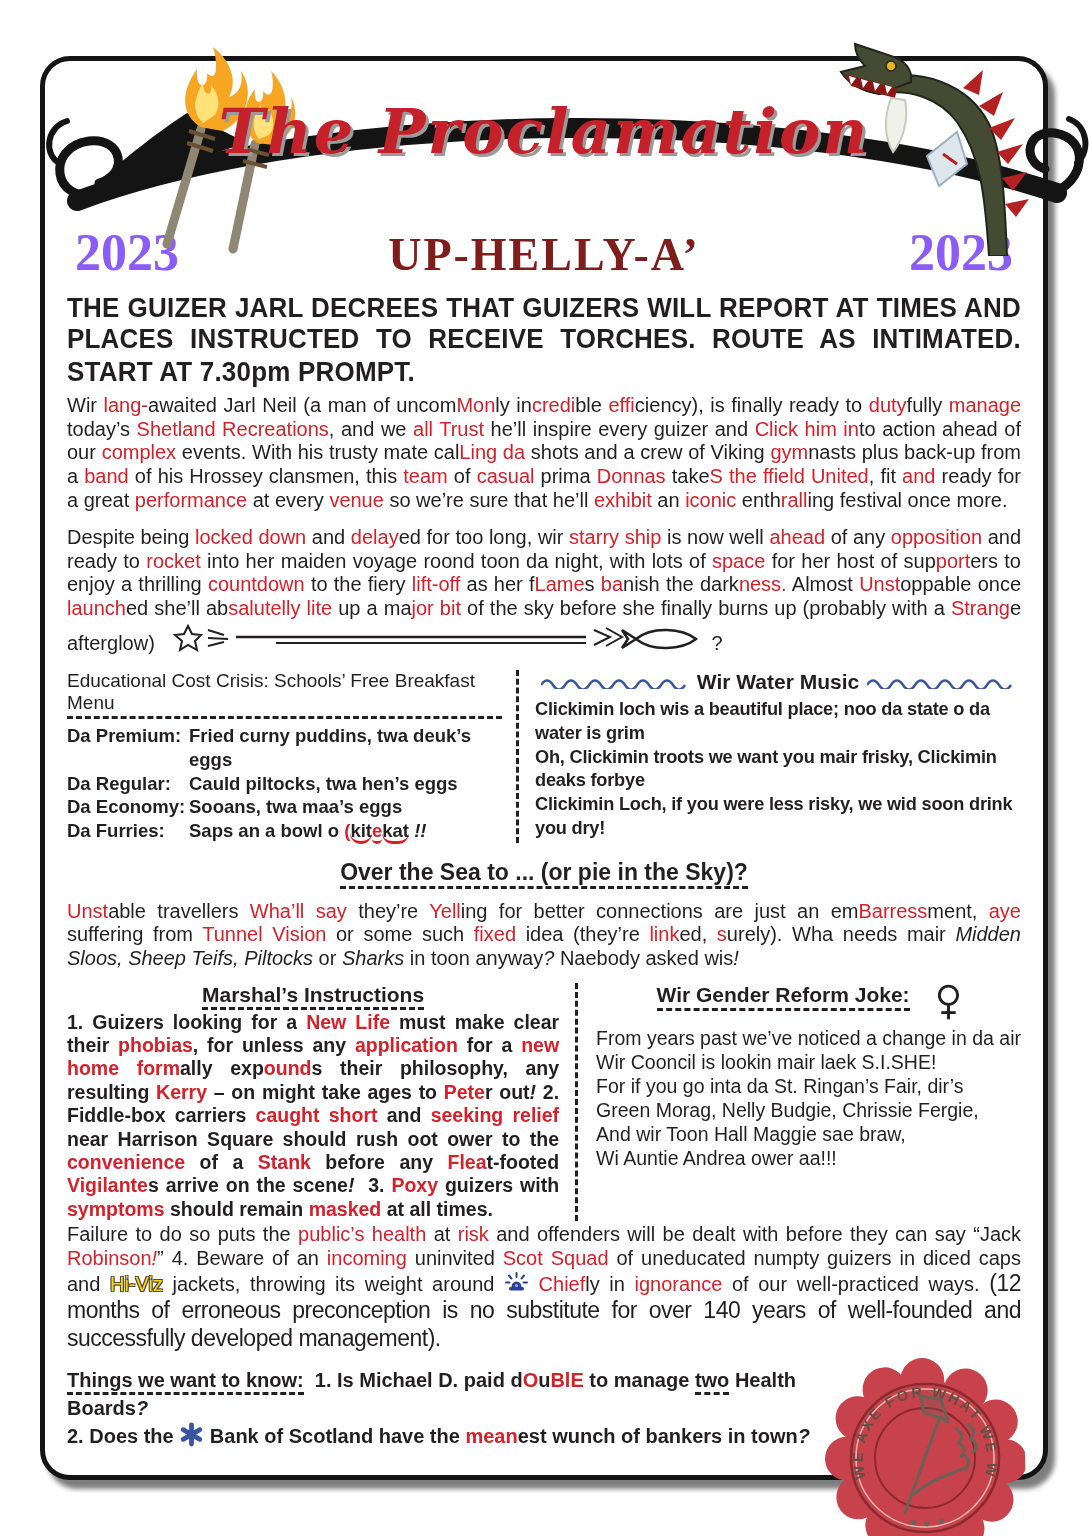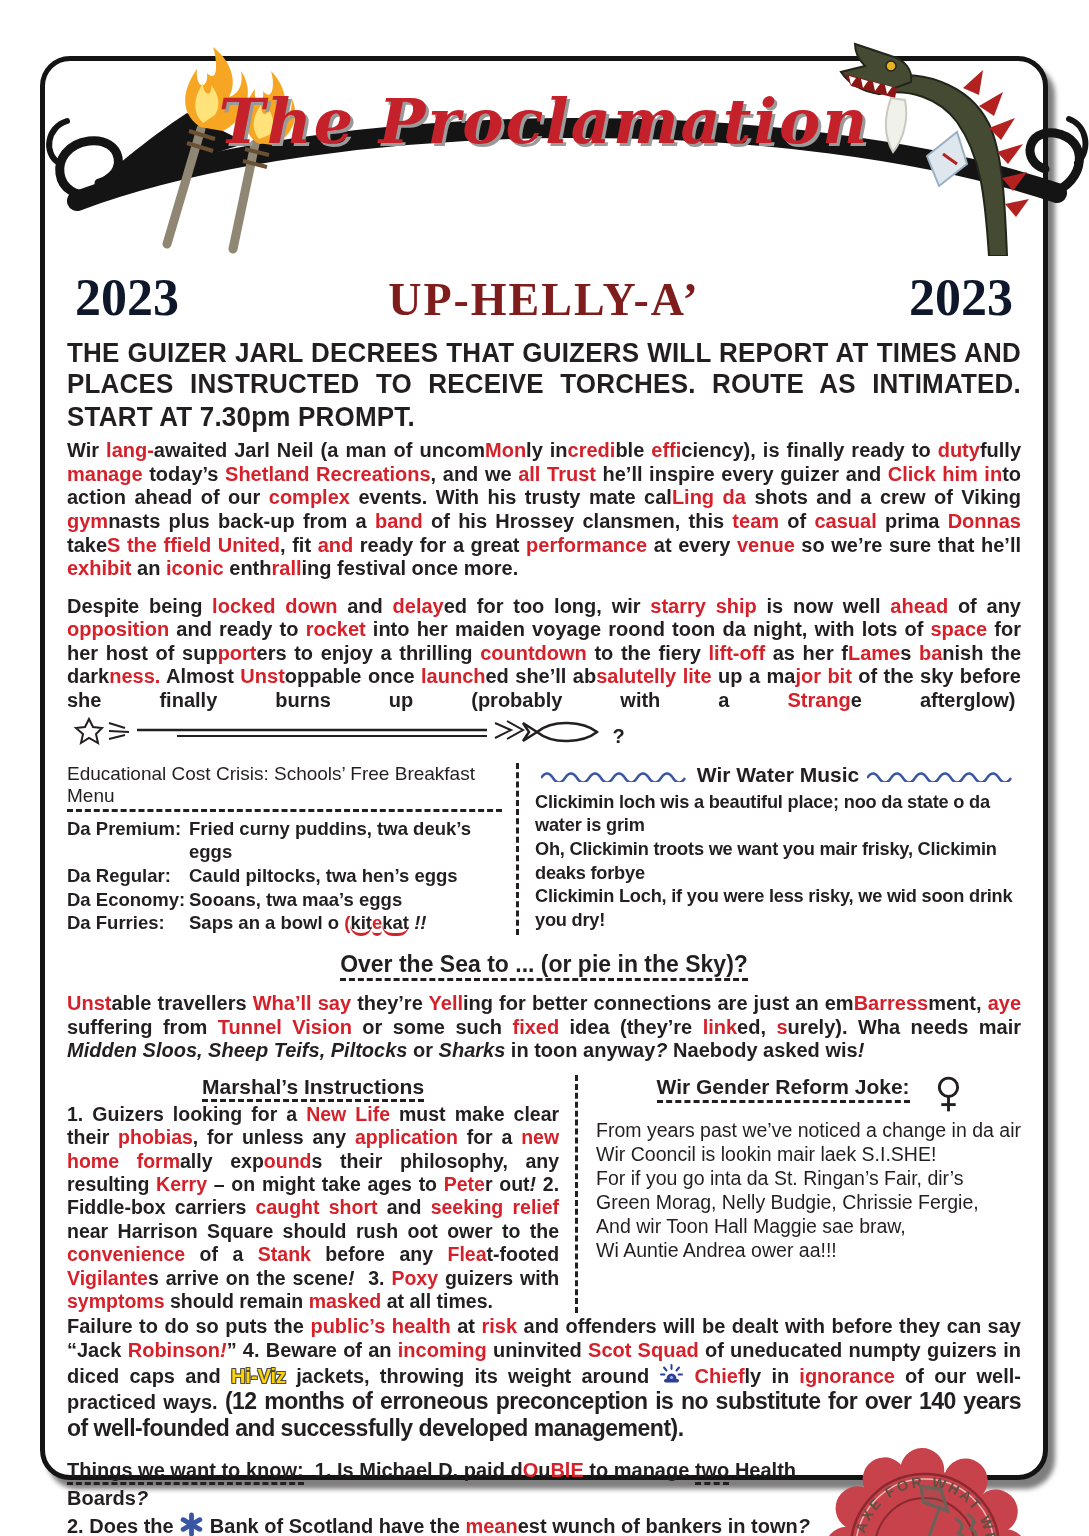--- a/index.html
+++ b/index.html
@@ -19,35 +19,35 @@
     background:#fff;border:5px solid #141414;border-radius:30px;
     box-shadow:7px 9px 5px rgba(20,20,20,0.55);
     padding:0 22px;
   }
   
   .banner-area{position:relative;height:160px;}
   .ribbon-svg{position:absolute;left:-30px;top:-18px;width:1060px;height:190px;}
   .torches-svg{position:absolute;left:38px;top:-22px;width:210px;height:215px;}
   .dragon-svg{position:absolute;right:-8px;top:-25px;width:190px;height:220px;}
   .proclamation{
-    position:absolute;left:0;right:0;top:24px;text-align:center;
+    position:absolute;left:0;right:0;top:34px;text-align:center;
     font-family:"DejaVu Serif",serif;font-weight:bold;font-style:italic;
     font-size:62px;color:#c5212b;letter-spacing:2px;
     text-shadow:3px 3px 0 #9a9a9a;
   }
   .year-row{display:flex;align-items:baseline;justify-content:space-between;margin-top:2px;padding:0 8px;}
-  .year{font-family:"Liberation Serif",serif;font-weight:bold;font-size:52px;color:#0f172a;margin-top:45px;}
+  .year{font-family:"Liberation Serif",serif;font-weight:bold;font-size:52px;color:#8b5cf6;}
   .event-title{font-family:"Liberation Serif",serif;font-weight:bold;font-size:46px;color:#7f1d1d;letter-spacing:2px;}
   
   .decree{
     margin-top:10px;font-weight:800;font-size:26px;line-height:1.13;
     letter-spacing:0.2px;text-align:justify;transform:scaleY(1.08);transform-origin:top;
   }
   
-  .body-par{margin-top:14px;font-weight:700;font-size:20px;line-height:1.18;text-align:justify;}
+  .body-par{margin-top:14px;font-weight:400;font-size:20px;line-height:1.18;text-align:justify;}
   .red{color:var(--red);}
   .it{font-style:italic;}
   .hiviz{color:var(--yellow);text-shadow:-1px -1px 0 #4a4a4a,1px -1px 0 #4a4a4a,-1px 1px 0 #4a4a4a,1px 1px 0 #4a4a4a;}
   .dashu{border-bottom:3px dashed var(--ink);padding-bottom:1px;}
   .cond{font-size:23px;letter-spacing:-0.5px;}
   .kk{border-bottom:3px solid var(--red);border-radius:0 0 11px 11px;}
   .inline-icon{display:inline-block;vertical-align:-4px;line-height:0;}
   .inline-icon.wide{vertical-align:-8px;}
   
   .two-box{display:flex;margin-top:12px;}

